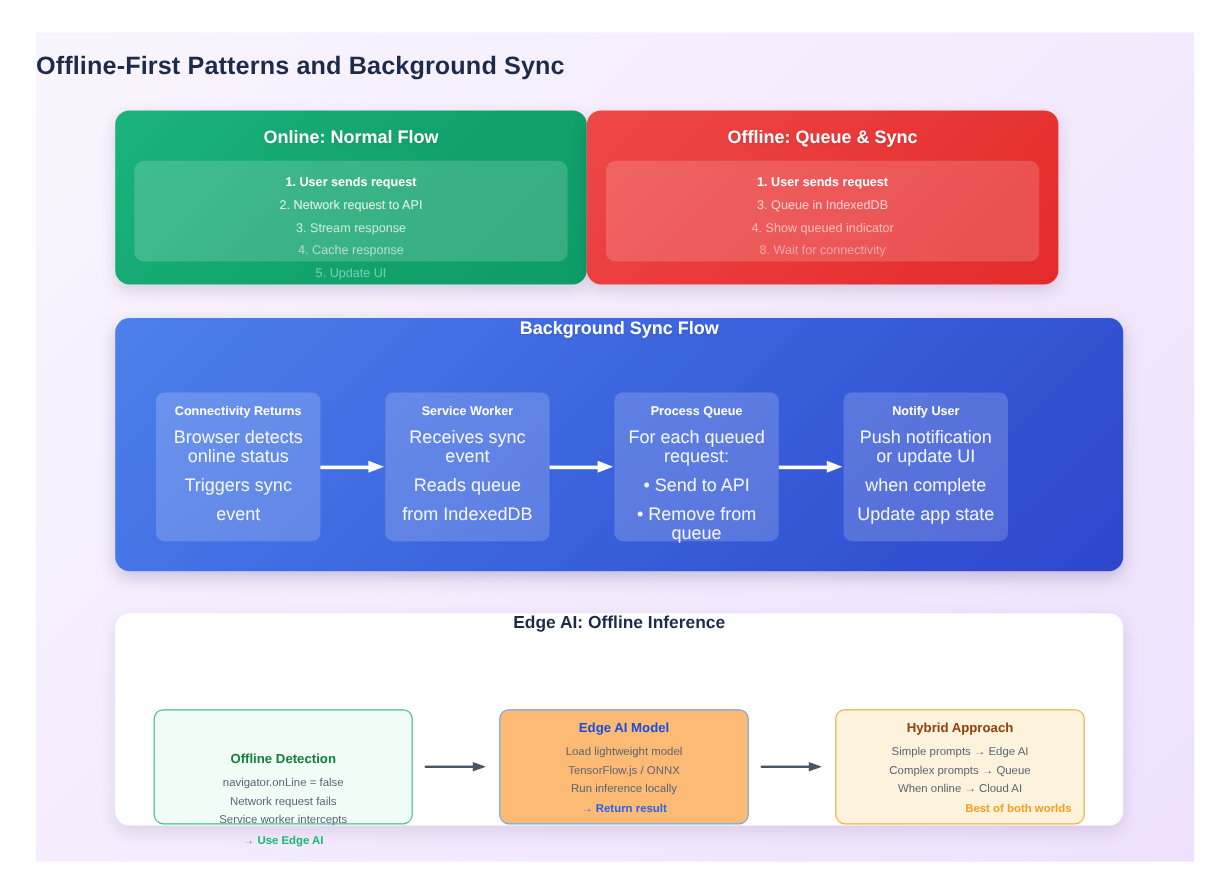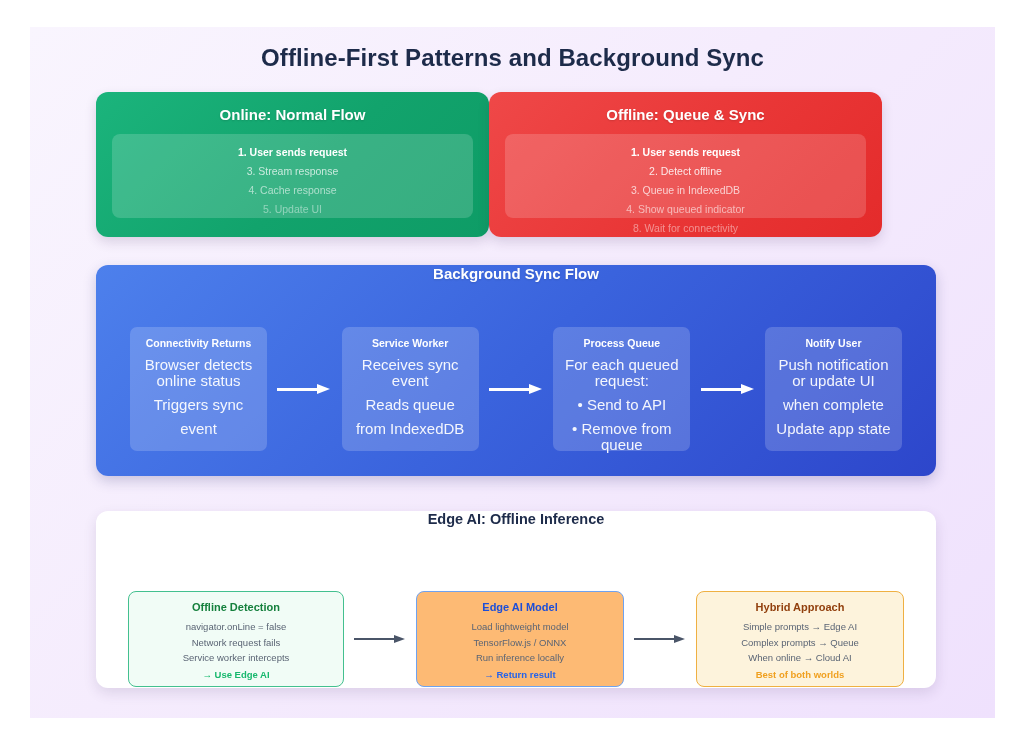--- a/index.html
+++ b/index.html
@@ -27,22 +27,21 @@
     width: 965px;
     height: 691px;
     background: linear-gradient(135deg, #f9f5fe 0%, #f5ecfd 45%, #efe1fd 100%);
   }
 
   .page-title {
     position: absolute;
     left: 0;
     top: 17px;
     width: 965px;
-    text-align: center;
-    font-size: 24px;
+    font-size: 21px;
     font-weight: bold;
     color: #1d2b4a;
     letter-spacing: 0.1px;
   }
 
   
   .top-row {
     position: absolute;
     left: 66px;
     top: 65px;
@@ -120,21 +119,20 @@
   }
 
   .sync-flow {
     position: absolute;
     left: 34px;
     top: 62px;
     width: 772px;
     height: 124px;
     display: flex;
     align-items: center;
-    justify-content: space-between;
   }
 
   .sync-box {
     width: 137px;
     height: 124px;
     background: rgba(255,255,255,0.18);
     border-radius: 7px;
     padding: 10px 6px 0 6px;
     text-align: center;
   }
@@ -230,34 +228,34 @@
     background: #fdf3dc;
     border-color: #efb042;
   }
 
   .edge-box-title {
     font-size: 11px;
     font-weight: bold;
     margin-bottom: 6px;
     white-space: nowrap;
   }
-  .edge-box.detect .edge-box-title { color: #15803d; }
+  .edge-box.detect .edge-box-title { color: #15803d; margin-top: 26px; }
   .edge-box.model .edge-box-title { color: #1d4ed8; }
   .edge-box.hybrid .edge-box-title { color: #92400e; }
 
   .edge-box-line {
     font-size: 9.5px;
     color: #5a6474;
     line-height: 15.5px;
     white-space: nowrap;
   }
   .edge-box-line.accent { font-weight: bold; margin-top: 1px; }
   .edge-box.detect .edge-box-line.accent { color: #18b86e; }
   .edge-box.model .edge-box-line.accent { color: #2563eb; }
-  .edge-box.hybrid .edge-box-line.accent { color: #f0a020; }
+  .edge-box.hybrid .edge-box-line.accent { color: #f0a020; text-align: right; }
 
   .edge-arrow {
     position: relative;
     width: 56px;
     height: 10px;
     flex: 0 0 auto;
   }
   .edge-arrow .shaft {
     position: absolute;
     left: 2px;
@@ -283,31 +281,31 @@
   <div class="page-panel">
 
     <div class="page-title">Offline-First Patterns and Background Sync</div>
 
     <div class="top-row">
 
       <div class="status-card online">
         <div class="status-card-title">Online: Normal Flow</div>
         <div class="status-steps">
           <div class="status-step s1">1. User sends request</div>
+          <div class="status-step s2">2. Network request to API</div>
           <div class="status-step s3">3. Stream response</div>
           <div class="status-step s4">4. Cache response</div>
           <div class="status-step s5">5. Update UI</div>
         </div>
       </div>
 
       <div class="status-card offline">
         <div class="status-card-title">Offline: Queue &amp; Sync</div>
         <div class="status-steps">
           <div class="status-step s1">1. User sends request</div>
-          <div class="status-step s2">2. Detect offline</div>
           <div class="status-step s3">3. Queue in IndexedDB</div>
           <div class="status-step s4">4. Show queued indicator</div>
           <div class="status-step s5">8. Wait for connectivity</div>
         </div>
       </div>
 
     </div>
 
     <div class="sync-section">
       <div class="sync-title">Background Sync Flow</div>

